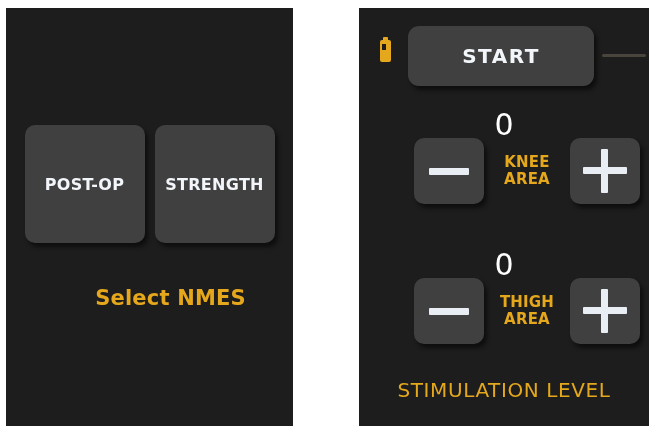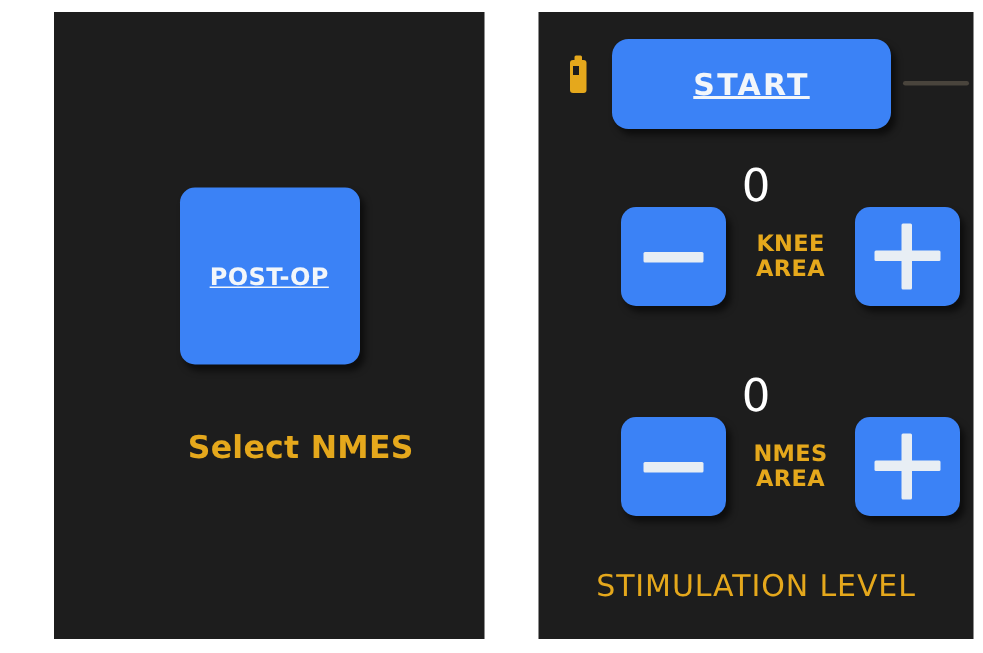--- a/index.html
+++ b/index.html
@@ -20,47 +20,45 @@
     background: #1d1d1d;
     box-sizing: border-box;
   }
 
   
   #panel-left {
     left: 6px;
     top: 8px;
     width: 287px;
     height: 418px;
-    margin-left: 30px;
   }
 
   .treatment-row {
     position: absolute;
     left: 0;
     top: 117px;
     width: 287px;
     display: flex;
     justify-content: center;
     gap: 10px;
   }
 
   .btn-blue {
-    background: #3b82f6;
+    background: #404040;
     border: none;
     border-radius: 10px;
     color: #f2f6fa;
     box-shadow: 3px 4px 4px rgba(0,0,0,0.55);
     display: flex;
     align-items: center;
     justify-content: center;
     text-align: center;
     padding: 0;
     cursor: pointer;
     font-family: "DejaVu Sans", "Liberation Sans", sans-serif;
-    text-decoration: underline;
   }
 
   .btn-treatment {
     width: 120px;
     height: 118px;
     font-size: 16px;
     font-weight: bold;
     letter-spacing: 0.3px;
   }
 
@@ -227,20 +225,21 @@
     letter-spacing: 0.6px;
   }
 </style>
 </head>
 <body>
 
 <div class="panel" id="panel-left">
 
   <div class="treatment-row">
     <button class="btn-blue btn-treatment">POST-OP</button>
+    <button class="btn-blue btn-treatment">STRENGTH</button>
   </div>
 
   <div class="caption-amber" id="select-caption">
     <div>Select NMES</div>
   </div>
 
 </div>
 
 <div class="panel" id="panel-right">
 
@@ -266,21 +265,21 @@
     </div>
   </div>
 
   <div class="level-group" id="group-thigh">
     <div class="level-value">0</div>
     <div class="stepper-row">
       <button class="btn-blue btn-step">
         <span class="glyph-minus"></span>
       </button>
       <div class="area-label">
-        <div>NMES</div>
+        <div>THIGH</div>
         <div>AREA</div>
       </div>
       <button class="btn-blue btn-step">
         <span class="glyph-plus"></span>
       </button>
     </div>
   </div>
 
   <div id="stim-caption">STIMULATION LEVEL</div>
 

